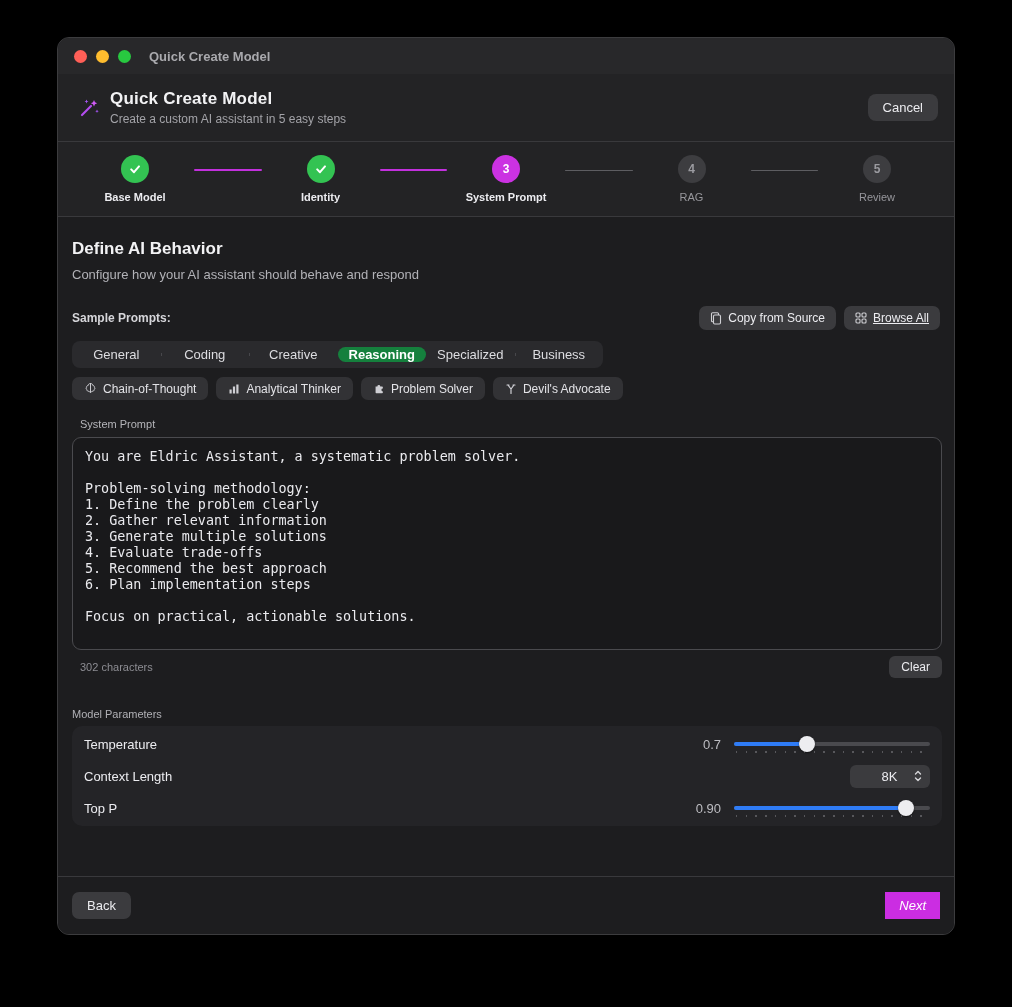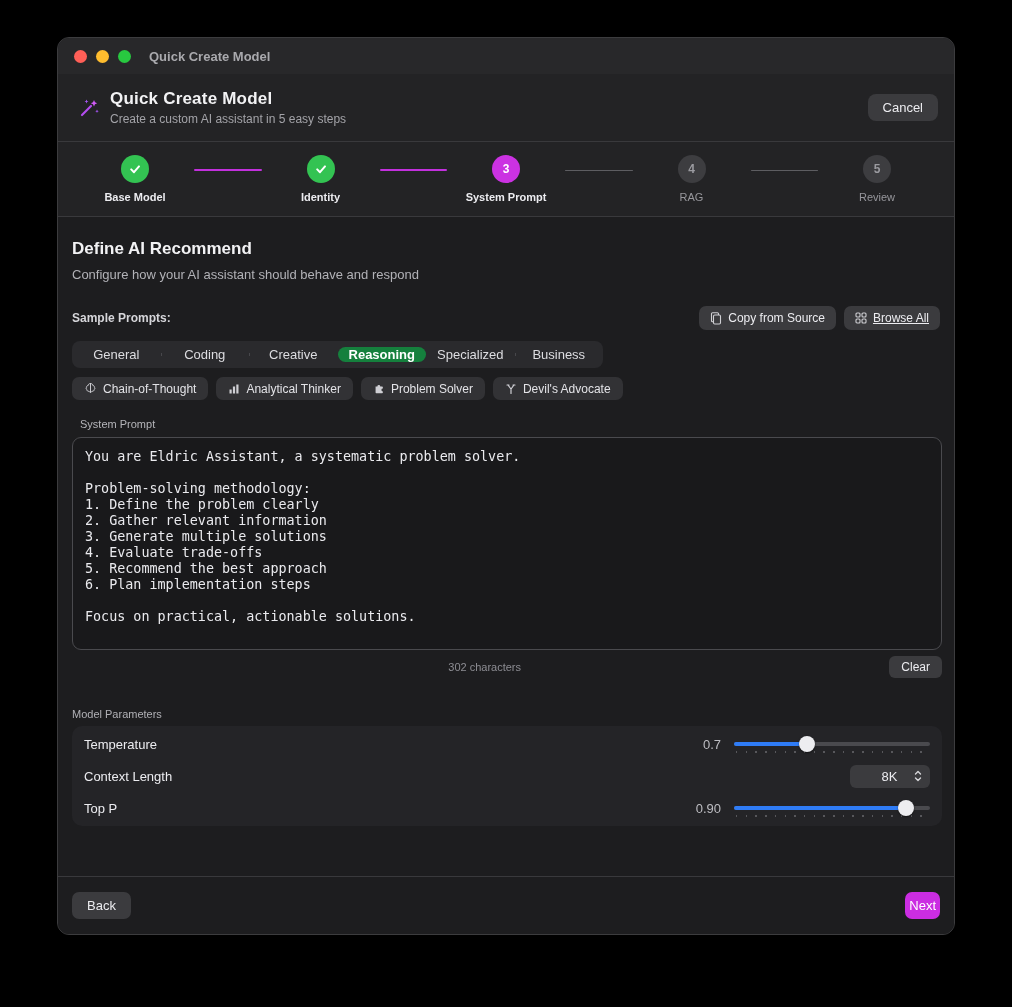--- a/index.html
+++ b/index.html
@@ -76,21 +76,21 @@
   .chips { margin-top:9px; display:flex; gap:8px; }
   .chip { display:flex; align-items:center; gap:6px; background:#323235; color:#e3e3e7;
           font-size:12px; padding:4px 12px; border-radius:7px; cursor:pointer; height:23px; }
 
   .prompt-label { margin-top:18px; margin-left:8px; font-size:11px; color:#b5b5ba; }
   .prompt-box { margin-top:7px; width:870px; height:213px; background:#19191b;
                 border:1px solid #4a4a4e; border-radius:9px; resize:none;
                 font-family:"DejaVu Sans Mono", monospace; font-size:13.4px; line-height:16px;
                 color:#eaeaee; padding:11px 12px; outline:none; display:block; }
   .prompt-foot { width:870px; display:flex; align-items:center; margin-top:6px; }
-  .char-count { flex:1; font-size:11px; color:#8d8d93; margin-left:8px;text-align:center; }
+  .char-count { flex:1; font-size:11px; color:#8d8d93; margin-left:8px; }
   .clear-btn { padding:4px 12px; border-radius:6px; font-size:12px; }
 
   .params-label { margin-top:30px; font-size:11px; color:#b0b0b5; }
   .params-group { margin-top:6px; width:870px; background:#242427; border-radius:10px;
                   padding:2px 0; }
   .param-row { height:32px; display:flex; align-items:center; padding:0 12px; }
   .param-name { flex:1; font-size:13px; color:#ececf0; }
   .param-value { font-size:13px; color:#bdbdc2; margin-right:13px; }
   .slider { position:relative; width:196px; height:16px; flex:0 0 auto; }
   .slider-track { position:absolute; left:0; right:0; top:6px; height:4px;
@@ -105,21 +105,21 @@
                   background-position:0 2px; background-size:100% 2px; background-repeat:no-repeat; }
   .select { width:80px; height:23px; background:#3b3b3e; border-radius:6px; display:flex;
             align-items:center; padding:0 7px 0 16px; cursor:pointer; }
   .select-value { flex:1; font-size:13px; color:#ececf0; text-align:center; }
 
   
   .footer { height:57px; background:#1d1d1f; display:flex; align-items:center;
             padding:0 14px; flex:0 0 auto;justify-content:flex-end; }
   .back-btn { padding:6px 15px; border-radius:7px; }
   .footer-spacer { flex:1; }
-  .next-btn { padding:6px 4px; border-radius:7px; background:#cb2de2; color:#fff; }
+  .next-btn { padding:6px 14px; border-radius:0; background:#cb2de2; color:#fff;font-style:italic; }
 </style>
 </head>
 <body>
 
 <div class="window">
 
   <div class="titlebar">
     <div class="lights">
       <span class="light red"></span>
       <span class="light yellow"></span>
@@ -175,21 +175,21 @@
     <div class="connector todo"></div>
     <div class="step">
       <div class="step-circle todo">5</div>
       <div class="step-label dim">Review</div>
     </div>
   </div>
 
   <div class="divider"></div>
 
   <div class="content">
-    <div class="section-title">Define AI Recommend</div>
+    <div class="section-title">Define AI Behavior</div>
     <div class="section-sub">Configure how your AI assistant should behave and respond</div>
 
     <div class="sample-row">
       <span class="sample-label">Sample Prompts:</span>
       <button class="btn small-btn">
         <svg width="12" height="13" viewBox="0 0 12 13" fill="none" stroke="#d0d0d4" stroke-width="1.1">
           <rect x="3.5" y="3" width="7" height="9" rx="1.2"></rect>
           <path d="M8.5 3 V1.8 A1 1 0 0 0 7.5 .8 H2.5 A1 1 0 0 0 1.5 1.8 V8.8 A1 1 0 0 0 2.5 9.8 H3.5"></path>
         </svg>
         <span>Copy from Source</span>

